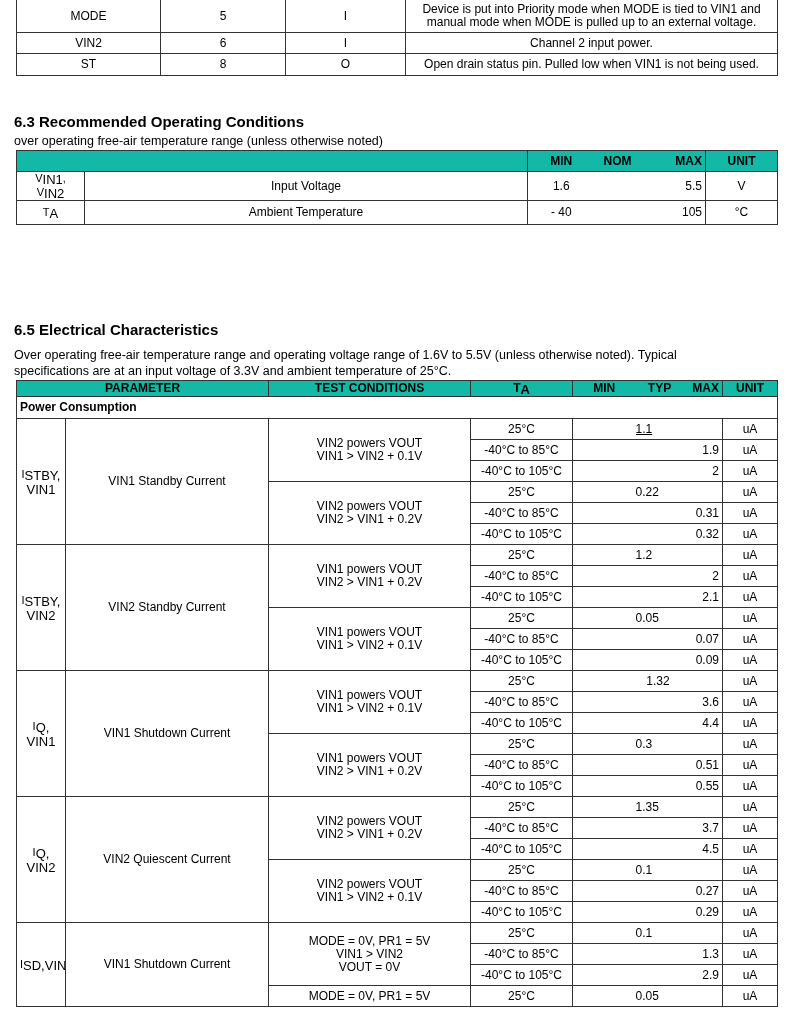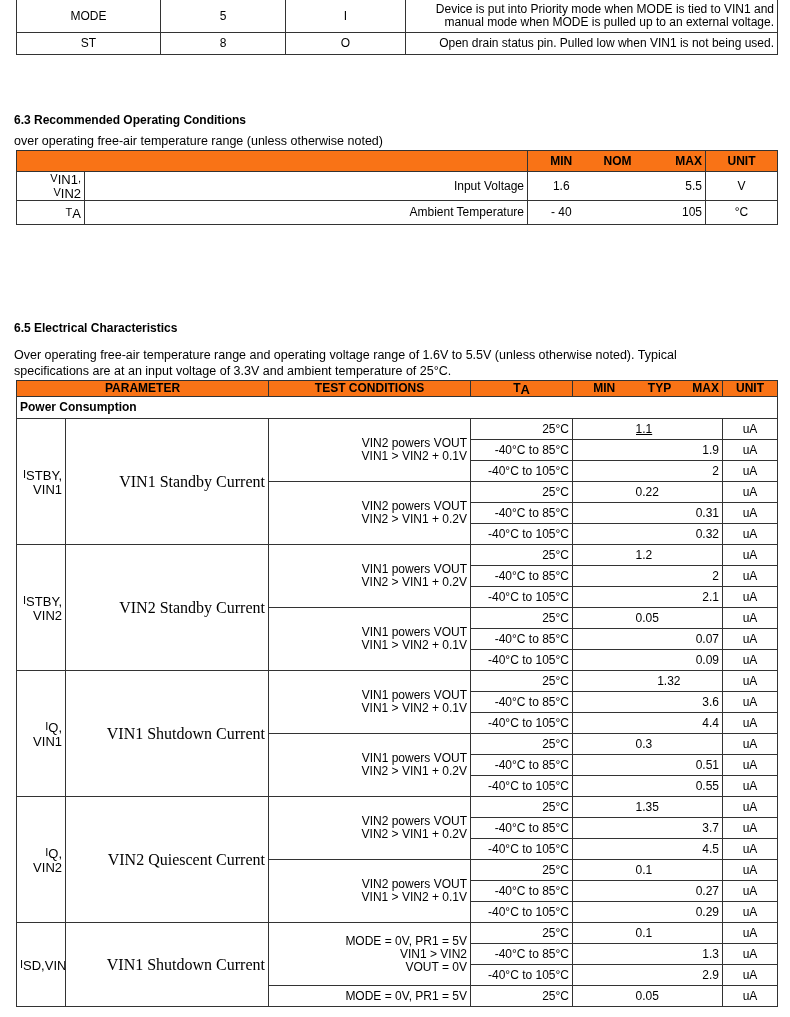--- a/index.html
+++ b/index.html
@@ -2,63 +2,69 @@
 <html><head>
 <meta charset="utf-8">
 <style>
   html, body { margin: 0; padding: 0; background: #ffffff; }
   body {
     width: 790px; height: 1017px; overflow: hidden; position: relative;
     font-family: "Liberation Sans", sans-serif; color: #000;
   }
   table { border-collapse: collapse; position: absolute; table-layout: fixed; }
   td, th { border: 1px solid #333; padding: 0 3px; font-size: 12px; line-height: 13px; vertical-align: middle; overflow: hidden; }
-  th { background: #f97316; font-weight: bold; }
+  th { background: #14b8a6; font-weight: bold; }
   .c { text-align: center; }
   .r { text-align: right; }
-  .l { text-align: right; }
+  .l { text-align: center; }
   sub { font-size: 13px; vertical-align: -2px; }
   h2 {
-    position: absolute; margin: 0; font-size: 12px; font-weight: bold; left: 14px;
+    position: absolute; margin: 0; font-size: 15px; font-weight: bold; left: 14px;
   }
   .sub { position: absolute; left: 14px; font-size: 12.5px; margin: 0; line-height: 16px; }
   .nob-lr { border-left: none; border-right: none; }
   .nob-l { border-left: none; }
   .nob-r { border-right: none; }
 
   
   #pin-table { left: 16px; top: -1px; width: 761px; }
   #pin-table td { font-size: 12px; }
 
   
   #roc-table { left: 16px; top: 150px; width: 761px; }
 
   
   #ec-table { left: 16px; top: 380px; width: 761px; }
   #ec-table td { height: 20px; }
   .cond { font-size: 12px; line-height: 13px; }
   .sym { font-size: 11px; line-height: 12px; }
-  .param-col { font-size: 16px; font-family: Liberation Serif, serif; }
+  .param-col { font-size: 12px; }
 </style>
 </head>
 <body>
 
 <table id="pin-table">
   <colgroup>
       <col style="width:144px">
       <col style="width:125px">
       <col style="width:120px">
       <col style="width:372px">
     </colgroup>
   <tbody id="pin-body">
       <tr style="height:33px">
         <td class="c">MODE</td>
         <td class="c">5</td>
         <td class="c">I</td>
         <td class="l">Device is put into Priority mode when MODE is tied to VIN1 and manual mode when MODE is pulled up to an external voltage.</td>
+      </tr>
+      <tr style="height:21px">
+        <td class="c">VIN2</td>
+        <td class="c">6</td>
+        <td class="c">I</td>
+        <td class="l">Channel 2 input power.</td>
       </tr>
       <tr style="height:22px">
         <td class="c">ST</td>
         <td class="c">8</td>
         <td class="c">O</td>
         <td class="l">Open drain status pin. Pulled low when VIN1 is not being used.</td>
       </tr>
     </tbody>
 </table>
 
@@ -239,21 +245,21 @@
       </tr>
       <tr style="height:21px">
         <td class="l sym" rowspan="6"><span>I</span><sub>Q, VIN1</sub></td>
         <td class="l param-col" rowspan="6">VIN1 Shutdown Current</td>
         <td class="l cond" rowspan="3">
           <div>VIN1 powers VOUT</div>
           <div>VIN1 &gt; VIN2 + 0.1V</div>
         </td>
         <td class="l">25°C</td>
         <td class="c nob-r"></td>
-        <td class="c nob-lr" style="text-align:right;padding-left:0;">1.32</td>
+        <td class="c nob-lr" style="text-align:center;padding-left:0;">1.32</td>
         <td class="r nob-l"></td>
         <td class="c">uA</td>
       </tr>
       <tr style="height:21px">
         <td class="l">-40°C to 85°C</td>
         <td class="c nob-r"></td>
         <td class="c nob-lr" style="text-align:left;padding-left:0;"></td>
         <td class="r nob-l">3.6</td>
         <td class="c">uA</td>
       </tr>

